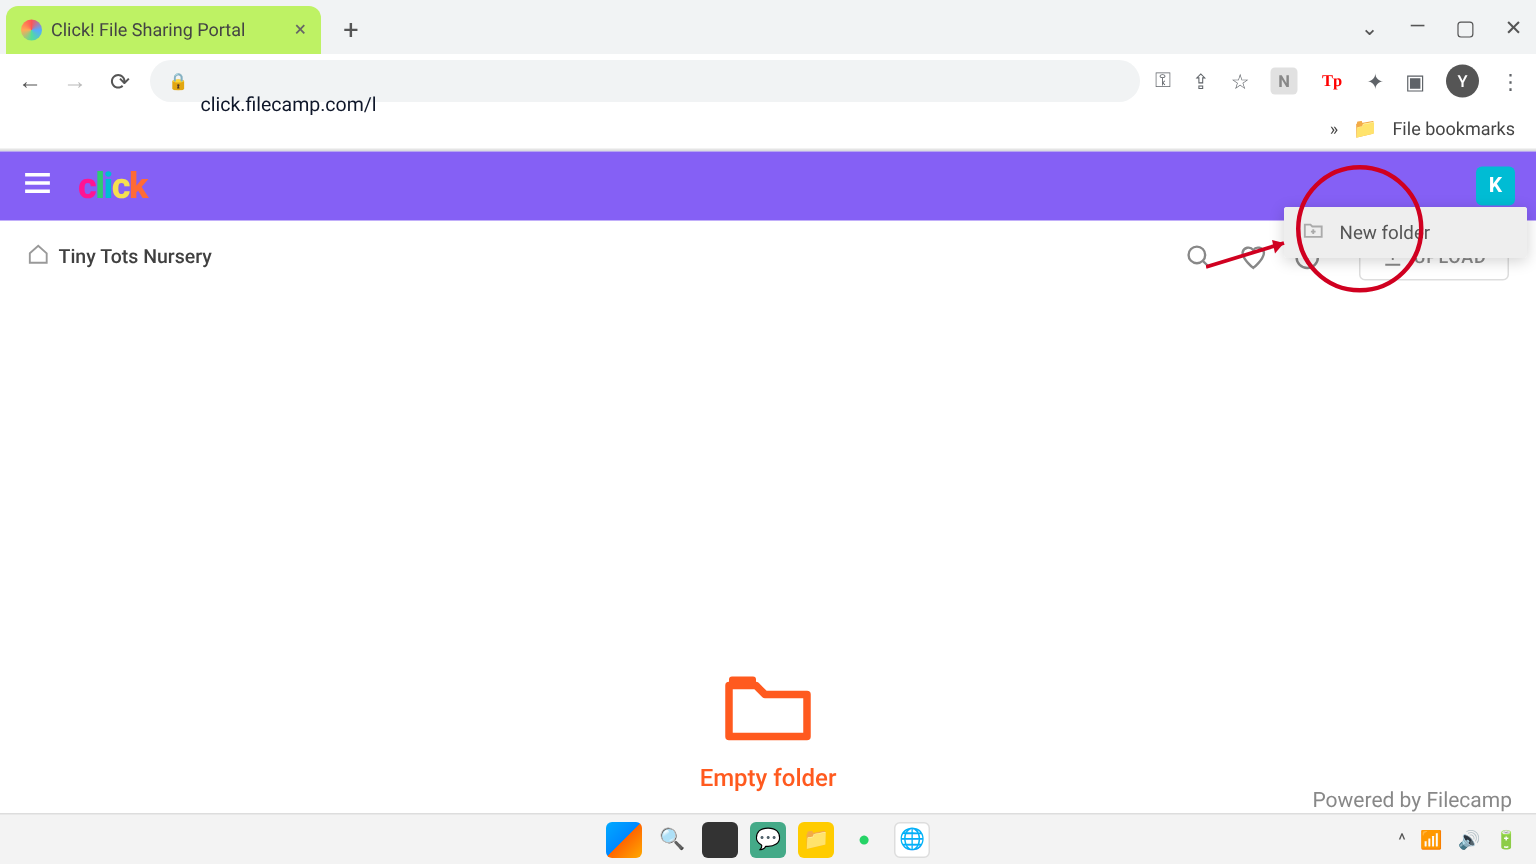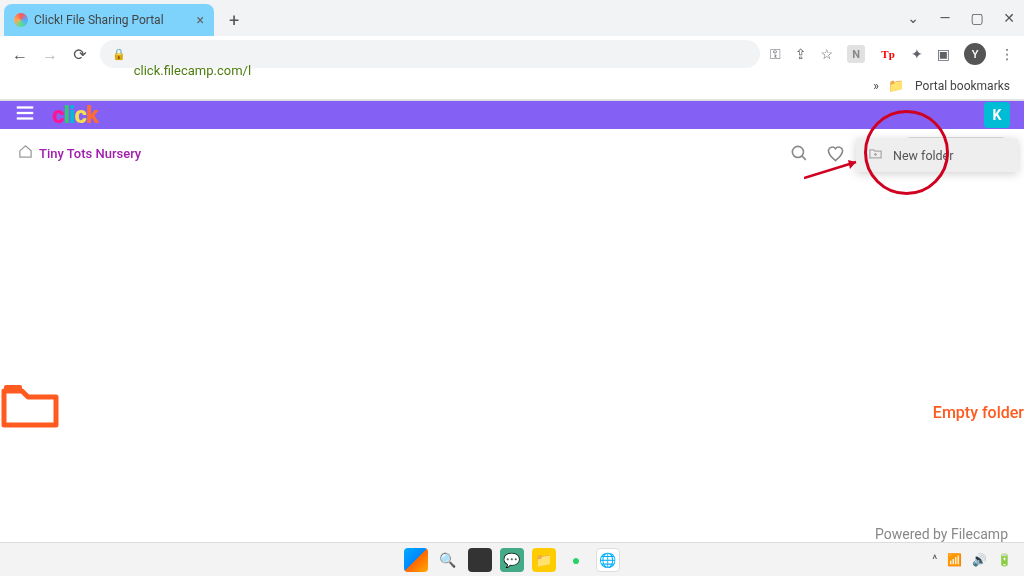--- a/index.html
+++ b/index.html
@@ -1,67 +1,67 @@
 <!DOCTYPE html>
 <html><head>
   <meta charset="utf-8">
   <style>
     * { margin: 0; padding: 0; box-sizing: border-box; font-family: -apple-system, BlinkMacSystemFont, "Segoe UI", Roboto, Arial, sans-serif; }
     body { width: 1024px; height: 576px; overflow: hidden; background: #fff; position: relative; }
 
     
     .browser-chrome { background: #f1f3f4; border-bottom: 1px solid #dadce0; }
     .tab-row { height: 36px; display: flex; align-items: flex-end; padding: 0 4px; }
-    .tab { background: #7dd3fc; height: 32px; width: 210px; border-radius: 8px 8px 0 0; display: flex; align-items: center; padding: 0 10px; font-size: 12px; color: #444; gap: 6px; position: relative; }
+    .tab { background: #bef264; height: 32px; width: 210px; border-radius: 8px 8px 0 0; display: flex; align-items: center; padding: 0 10px; font-size: 12px; color: #444; gap: 6px; position: relative; }
     .tab-favicon { width: 14px; height: 14px; border-radius: 50%; background: conic-gradient(#f55, #5af, #5d9, #fa5, #f55); }
     .tab-close { margin-left: auto; color: #666; font-size: 14px; }
     .tab-add { width: 28px; height: 28px; display: flex; align-items: center; justify-content: center; font-size: 18px; color: #555; margin-left: 6px; margin-bottom: 2px; }
     .window-controls { position: absolute; right: 8px; top: 0; display: flex; gap: 18px; height: 36px; align-items: center; color: #555; font-size: 14px; }
     .window-controls span { width: 14px; text-align: center; }
 
     .addr-row { height: 36px; display: flex; align-items: center; padding: 0 10px; gap: 10px; background: #fff; }
     .nav-btn { color: #555; font-size: 16px; width: 20px; text-align: center; }
     .addr-bar { flex: 1; height: 28px; background: #f1f3f4; border-radius: 14px; display: flex; align-items: center; padding: 0 12px; gap: 8px; }
     .lock-icon { color: #5f6368; font-size: 11px; }
-    .url-text { font-size: 13px; color: #4d7c0f; margin-top: 32px; }
+    .url-text { font-size: 13px; color: #0f172a; margin-top: 32px; }
     .addr-right-icons { display: flex; gap: 14px; align-items: center; color: #5f6368; font-size: 14px; }
     .ext-icon { width: 18px; height: 18px; display: flex; align-items: center; justify-content: center; border-radius: 3px; font-size: 11px; font-weight: bold; }
     .avatar-circle { width: 22px; height: 22px; border-radius: 50%; background: #555; color: #fff; display: flex; align-items: center; justify-content: center; font-size: 11px; font-weight: 500; }
 
     .bookmark-row { height: 28px; display: flex; justify-content: flex-end; align-items: center; padding: 0 14px; gap: 10px; background: #fff; border-bottom: 1px solid #e5e5e5; font-size: 12px; color: #444; }
     .bm-folder { color: #f9ab00; font-size: 13px; }
 
     
-    .app-header { height: 28px; background: #8560f5; display: flex; align-items: center; padding: 0 14px; gap: 16px; }
+    .app-header { height: 46px; background: #8560f5; display: flex; align-items: center; padding: 0 14px; gap: 16px; }
     .menu-icon { color: #fff; }
     .logo { font-size: 24px; font-weight: 800; letter-spacing: -1px; }
     .logo .l1 { color: #ff1493; }
     .logo .l2 { color: #2ecc71; }
     .logo .l3 { color: #00bcd4; }
     .logo .l4 { color: #f5e050; }
     .logo .l5 { color: #ff6b35; }
     .user-badge { margin-left: auto; width: 26px; height: 26px; background: #00bcd4; border-radius: 4px; display: flex; align-items: center; justify-content: center; color: #fff; font-weight: bold; font-size: 14px; }
 
     
     .sub-header { height: 48px; display: flex; align-items: center; padding: 0 18px; gap: 14px; position: relative; }
-    .breadcrumb { display: flex; align-items: center; gap: 6px; font-size: 13px; color: #a21caf; font-weight: 500; }
+    .breadcrumb { display: flex; align-items: center; gap: 6px; font-size: 13px; color: #404040; font-weight: 500; }
     .home-ico { color: #999; font-size: 14px; }
     .sub-spacer { flex: 1; }
     .icon-btn { color: #888; width: 22px; text-align: center; }
     .icon-btn svg { display: block; }
     .upload-btn { border: 1px solid #ddd; height: 32px; padding: 0 14px; border-radius: 4px; display: flex; align-items: center; gap: 6px; color: #888; font-size: 12px; letter-spacing: 0.5px; font-weight: 500; margin-left: 8px; }
 
     
     .context-menu { position: absolute; top: 138px; right: 6px; width: 162px; background: #fff; box-shadow: 0 2px 10px rgba(0,0,0,0.18); border-radius: 2px; overflow: hidden; z-index: 20; }
     .menu-item { height: 34px; display: flex; align-items: center; gap: 10px; padding: 0 12px; font-size: 12.5px; color: #555; }
     .menu-item.hover { background: #eee; }
     .menu-item .mi-icon { color: #aaa; }
 
     
-    .main-area { position: absolute; top: 182px; left: 0; right: 0; bottom: 48px; display: flex; flex-direction: row; align-items: center; justify-content: space-between; padding-top: 100px; }
+    .main-area { position: absolute; top: 182px; left: 0; right: 0; bottom: 48px; display: flex; flex-direction: column; align-items: center; justify-content: flex-end; padding-top: 100px; }
     .empty-folder-icon { width: 60px; height: 48px; }
     .empty-folder-text { margin-top: 14px; color: #ff5a1f; font-size: 16px; font-weight: 500; }
 
     
     .footer { position: absolute; bottom: 34px; right: 16px; font-size: 14px; color: #888; }
 
     
     .taskbar { position: absolute; bottom: 0; left: 0; right: 0; height: 34px; background: #f3f3f3; border-top: 1px solid #ddd; display: flex; align-items: center; justify-content: center; gap: 8px; }
     .taskbar-center { display: flex; gap: 8px; }
     .tb-icon { width: 24px; height: 24px; border-radius: 4px; display: flex; align-items: center; justify-content: center; font-size: 14px; }
@@ -105,21 +105,21 @@
       <span class="ext-icon" style="color:#f00;font-family:Liberation Serif, serif;">Tp</span>
       <span>✦</span>
       <span>▣</span>
       <span class="avatar-circle">Y</span>
       <span>⋮</span>
     </div>
   </div>
   <div class="bookmark-row">
     <span>»</span>
     <span class="bm-folder">📁</span>
-    <span>Portal bookmarks</span>
+    <span>File bookmarks</span>
   </div>
 </div>
 
 <div class="app-header">
   <span class="menu-icon">
     <svg width="22" height="22" viewBox="0 0 24 24" fill="none" stroke="#fff" stroke-width="2.5">
         <line x1="3" y1="6" x2="21" y2="6"></line>
         <line x1="3" y1="12" x2="21" y2="12"></line>
         <line x1="3" y1="18" x2="21" y2="18"></line>
       </svg>

